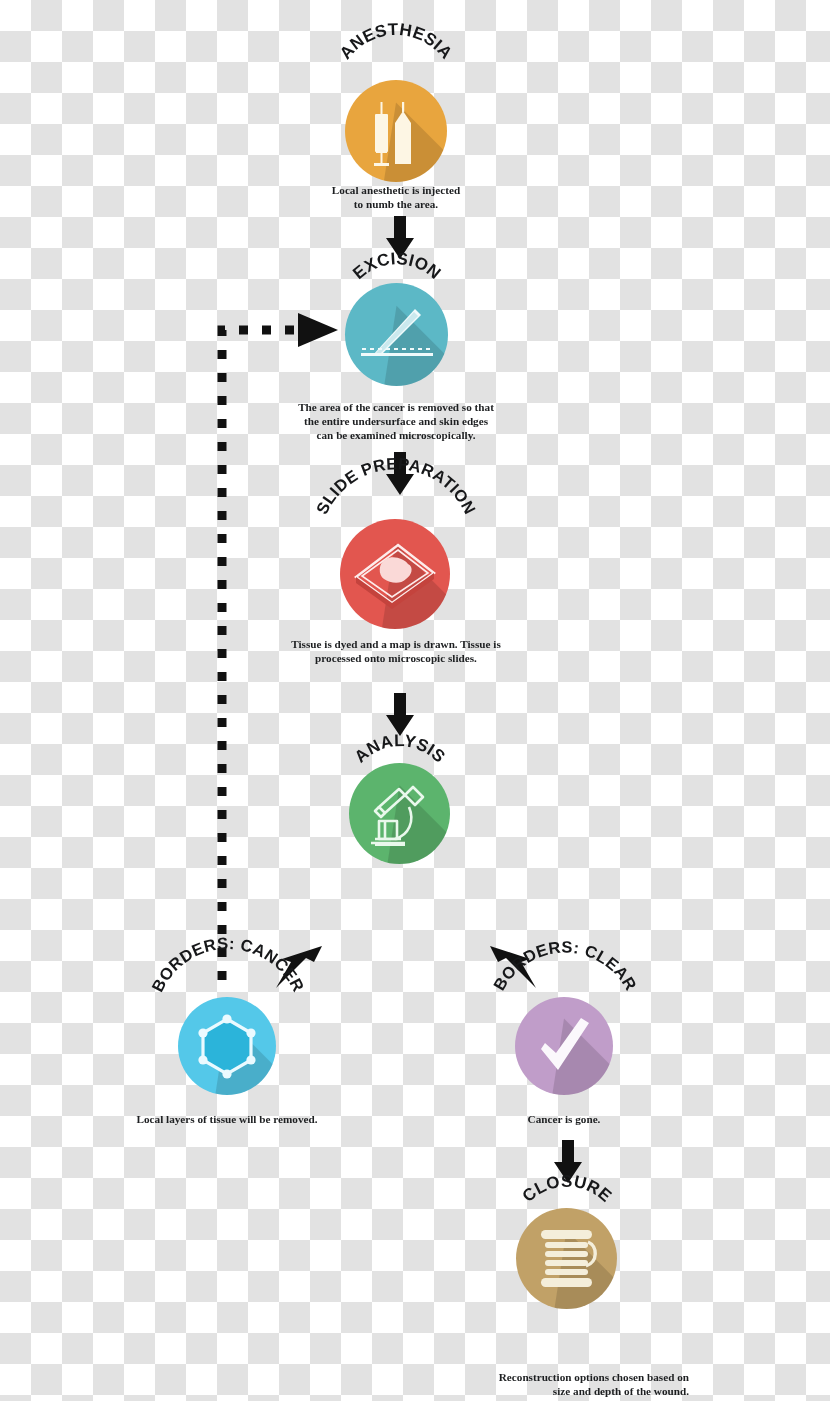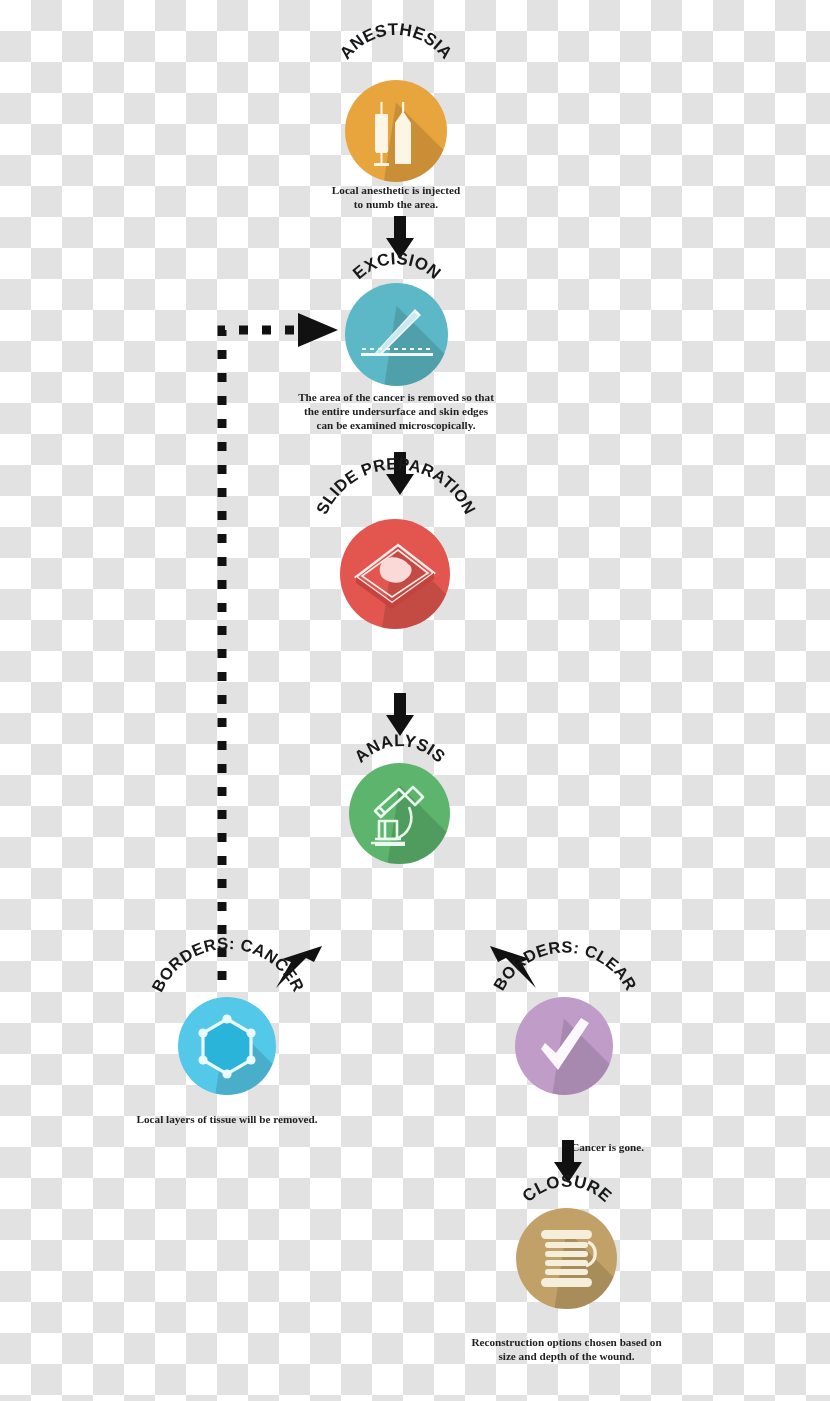--- a/index.html
+++ b/index.html
@@ -109,21 +109,21 @@
     </div>
     <div class="arclabel" style="left:-3px;top:-40px;">
       <svg width="110" height="58">
         <path id="arcExc" d="M 6,54 A 53,53 0 0 1 104,54" fill="none"></path>
         <text font-size="17" text-anchor="middle">
           <textPath href="#arcExc" startOffset="50%">EXCISION</textPath>
         </text>
       </svg>
     </div>
   </div>
-  <div class="caption" style="left:276px;top:390px;width:240px;">The area of the cancer is removed so that
+  <div class="caption" style="left:276px;top:400px;width:240px;">The area of the cancer is removed so that
 the entire undersurface and skin edges
 can be examined microscopically.</div>
 
   <svg class="arrow" style="left:380px;top:452px;" width="40" height="44">
     <polygon points="14,0 26,0 26,22 34,22 20,43 6,22 14,22" fill="#111111"></polygon>
   </svg>
 
   <div class="node" style="left:340px;top:519px;">
     <div class="circle" style="left:0;top:0;width:110px;height:110px;background:#E2564F;">
       <div class="shadow"></div>
@@ -138,20 +138,22 @@
     </div>
     <div class="arclabel" style="left:-25px;top:-48px;">
       <svg width="162" height="66">
         <path id="arcSlide" d="M 6,62 A 76,76 0 0 1 156,62" fill="none"></path>
         <text font-size="16.5" text-anchor="middle">
           <textPath href="#arcSlide" startOffset="50%">SLIDE PREPARATION</textPath>
         </text>
       </svg>
     </div>
   </div>
+  <div class="caption" style="left:272px;top:637px;width:248px;">Tissue is dyed and a map is drawn. Tissue is
+processed onto microscopic slides.</div>
 
   <svg class="arrow" style="left:380px;top:693px;" width="40" height="44">
     <polygon points="14,0 26,0 26,22 34,22 20,43 6,22 14,22" fill="#111111"></polygon>
   </svg>
 
   <div class="node" style="left:349px;top:763px;">
     <div class="circle" style="left:0;top:0;width:101px;height:101px;background:#5CB46D;">
       <div class="shadow"></div>
       <div class="iconwrap">
         <svg viewBox="0 0 101 101" width="101" height="101">
@@ -225,21 +227,21 @@
     </div>
     <div class="arclabel" style="left:-24px;top:-45px;">
       <svg width="148" height="62">
         <path id="arcBCl" d="M 6,58 A 69,69 0 0 1 142,58" fill="none"></path>
         <text font-size="16.5" text-anchor="middle">
           <textPath href="#arcBCl" startOffset="50%">BORDERS: CLEAR</textPath>
         </text>
       </svg>
     </div>
   </div>
-  <div class="caption" style="left:484px;top:1140px;width:160px;text-align:right;">Cancer is gone.</div>
+  <div class="caption" style="left:484px;top:1112px;width:160px;">Cancer is gone.</div>
 
   <svg class="arrow" style="left:548px;top:1140px;" width="40" height="44">
     <polygon points="14,0 26,0 26,22 34,22 20,43 6,22 14,22" fill="#111111"></polygon>
   </svg>
 
   <div class="node" style="left:516px;top:1208px;">
     <div class="circle" style="left:0;top:0;width:101px;height:101px;background:#C1A167;">
       <div class="shadow"></div>
       <div class="iconwrap">
         <svg viewBox="0 0 101 101" width="101" height="101">
@@ -257,16 +259,16 @@
     </div>
     <div class="arclabel" style="left:-5px;top:-40px;">
       <svg width="112" height="58">
         <path id="arcClo" d="M 6,54 A 53,53 0 0 1 106,54" fill="none"></path>
         <text font-size="17" text-anchor="middle">
           <textPath href="#arcClo" startOffset="50%">CLOSURE</textPath>
         </text>
       </svg>
     </div>
   </div>
-  <div class="caption" style="left:444px;top:1335px;width:245px;">Reconstruction options chosen based on
+  <div class="caption" style="left:444px;top:1370px;width:245px;text-align:right;">Reconstruction options chosen based on
 size and depth of the wound.</div>
 
 </div>
 
 </body></html>

